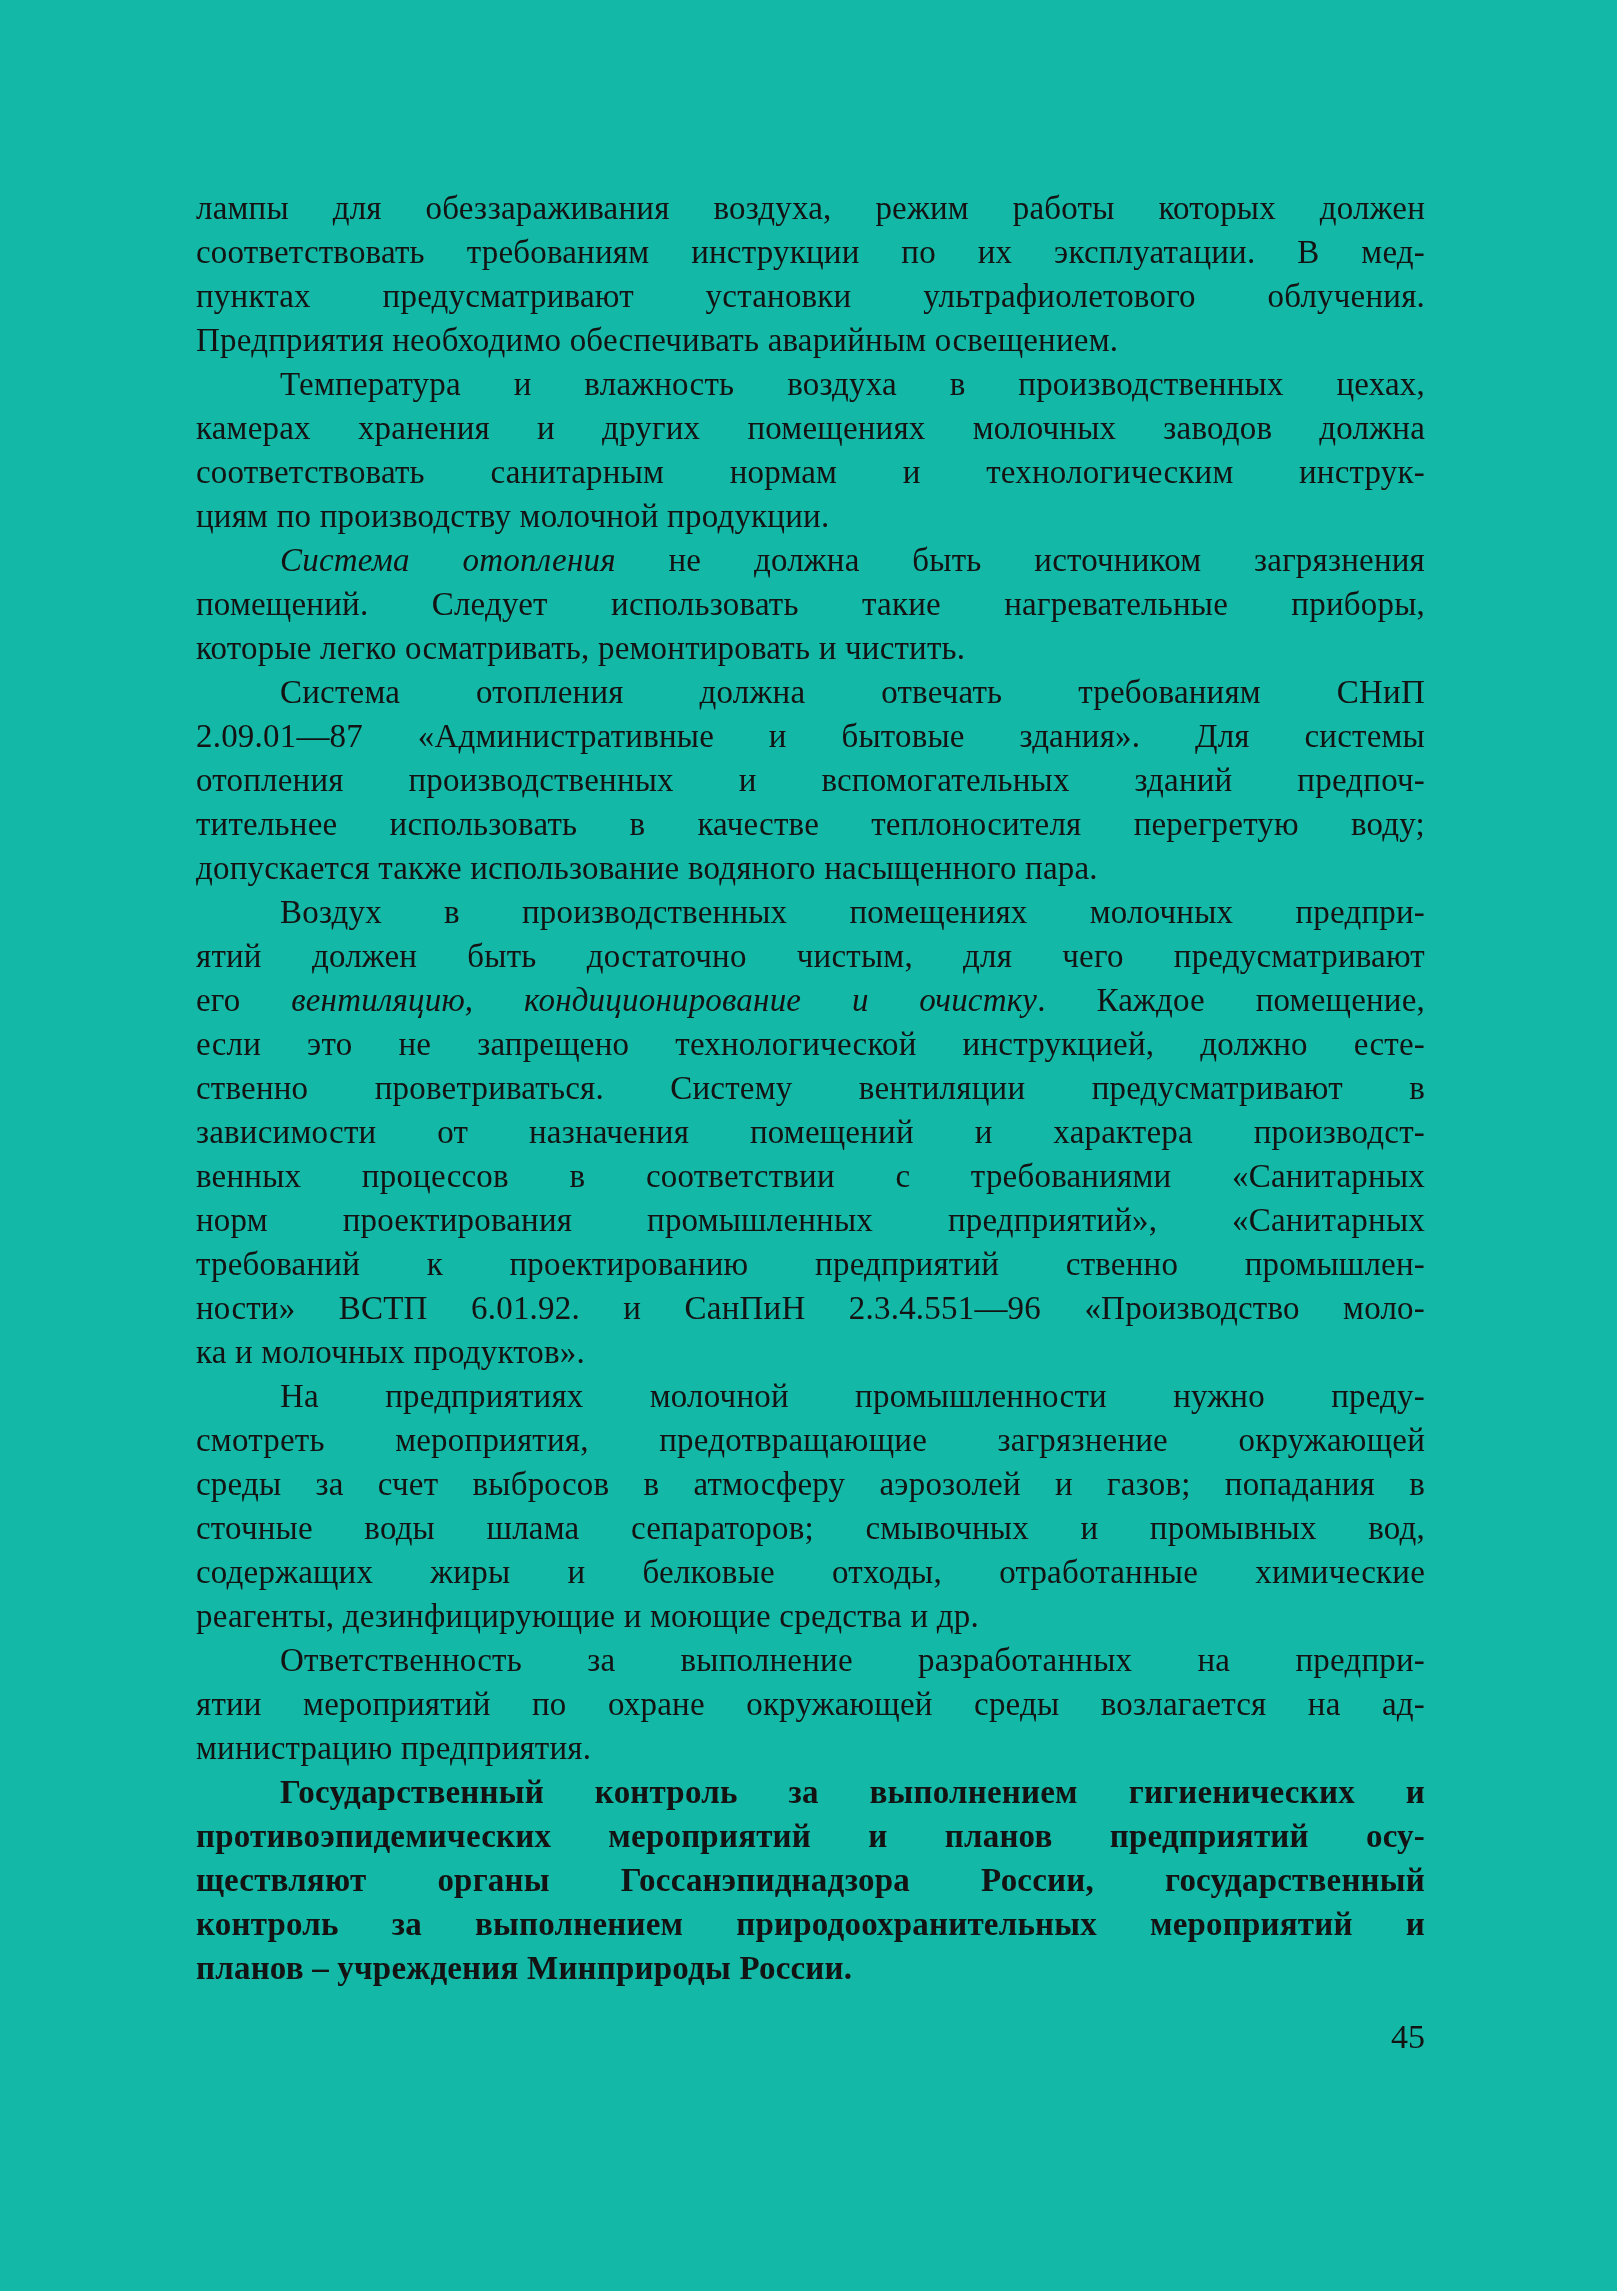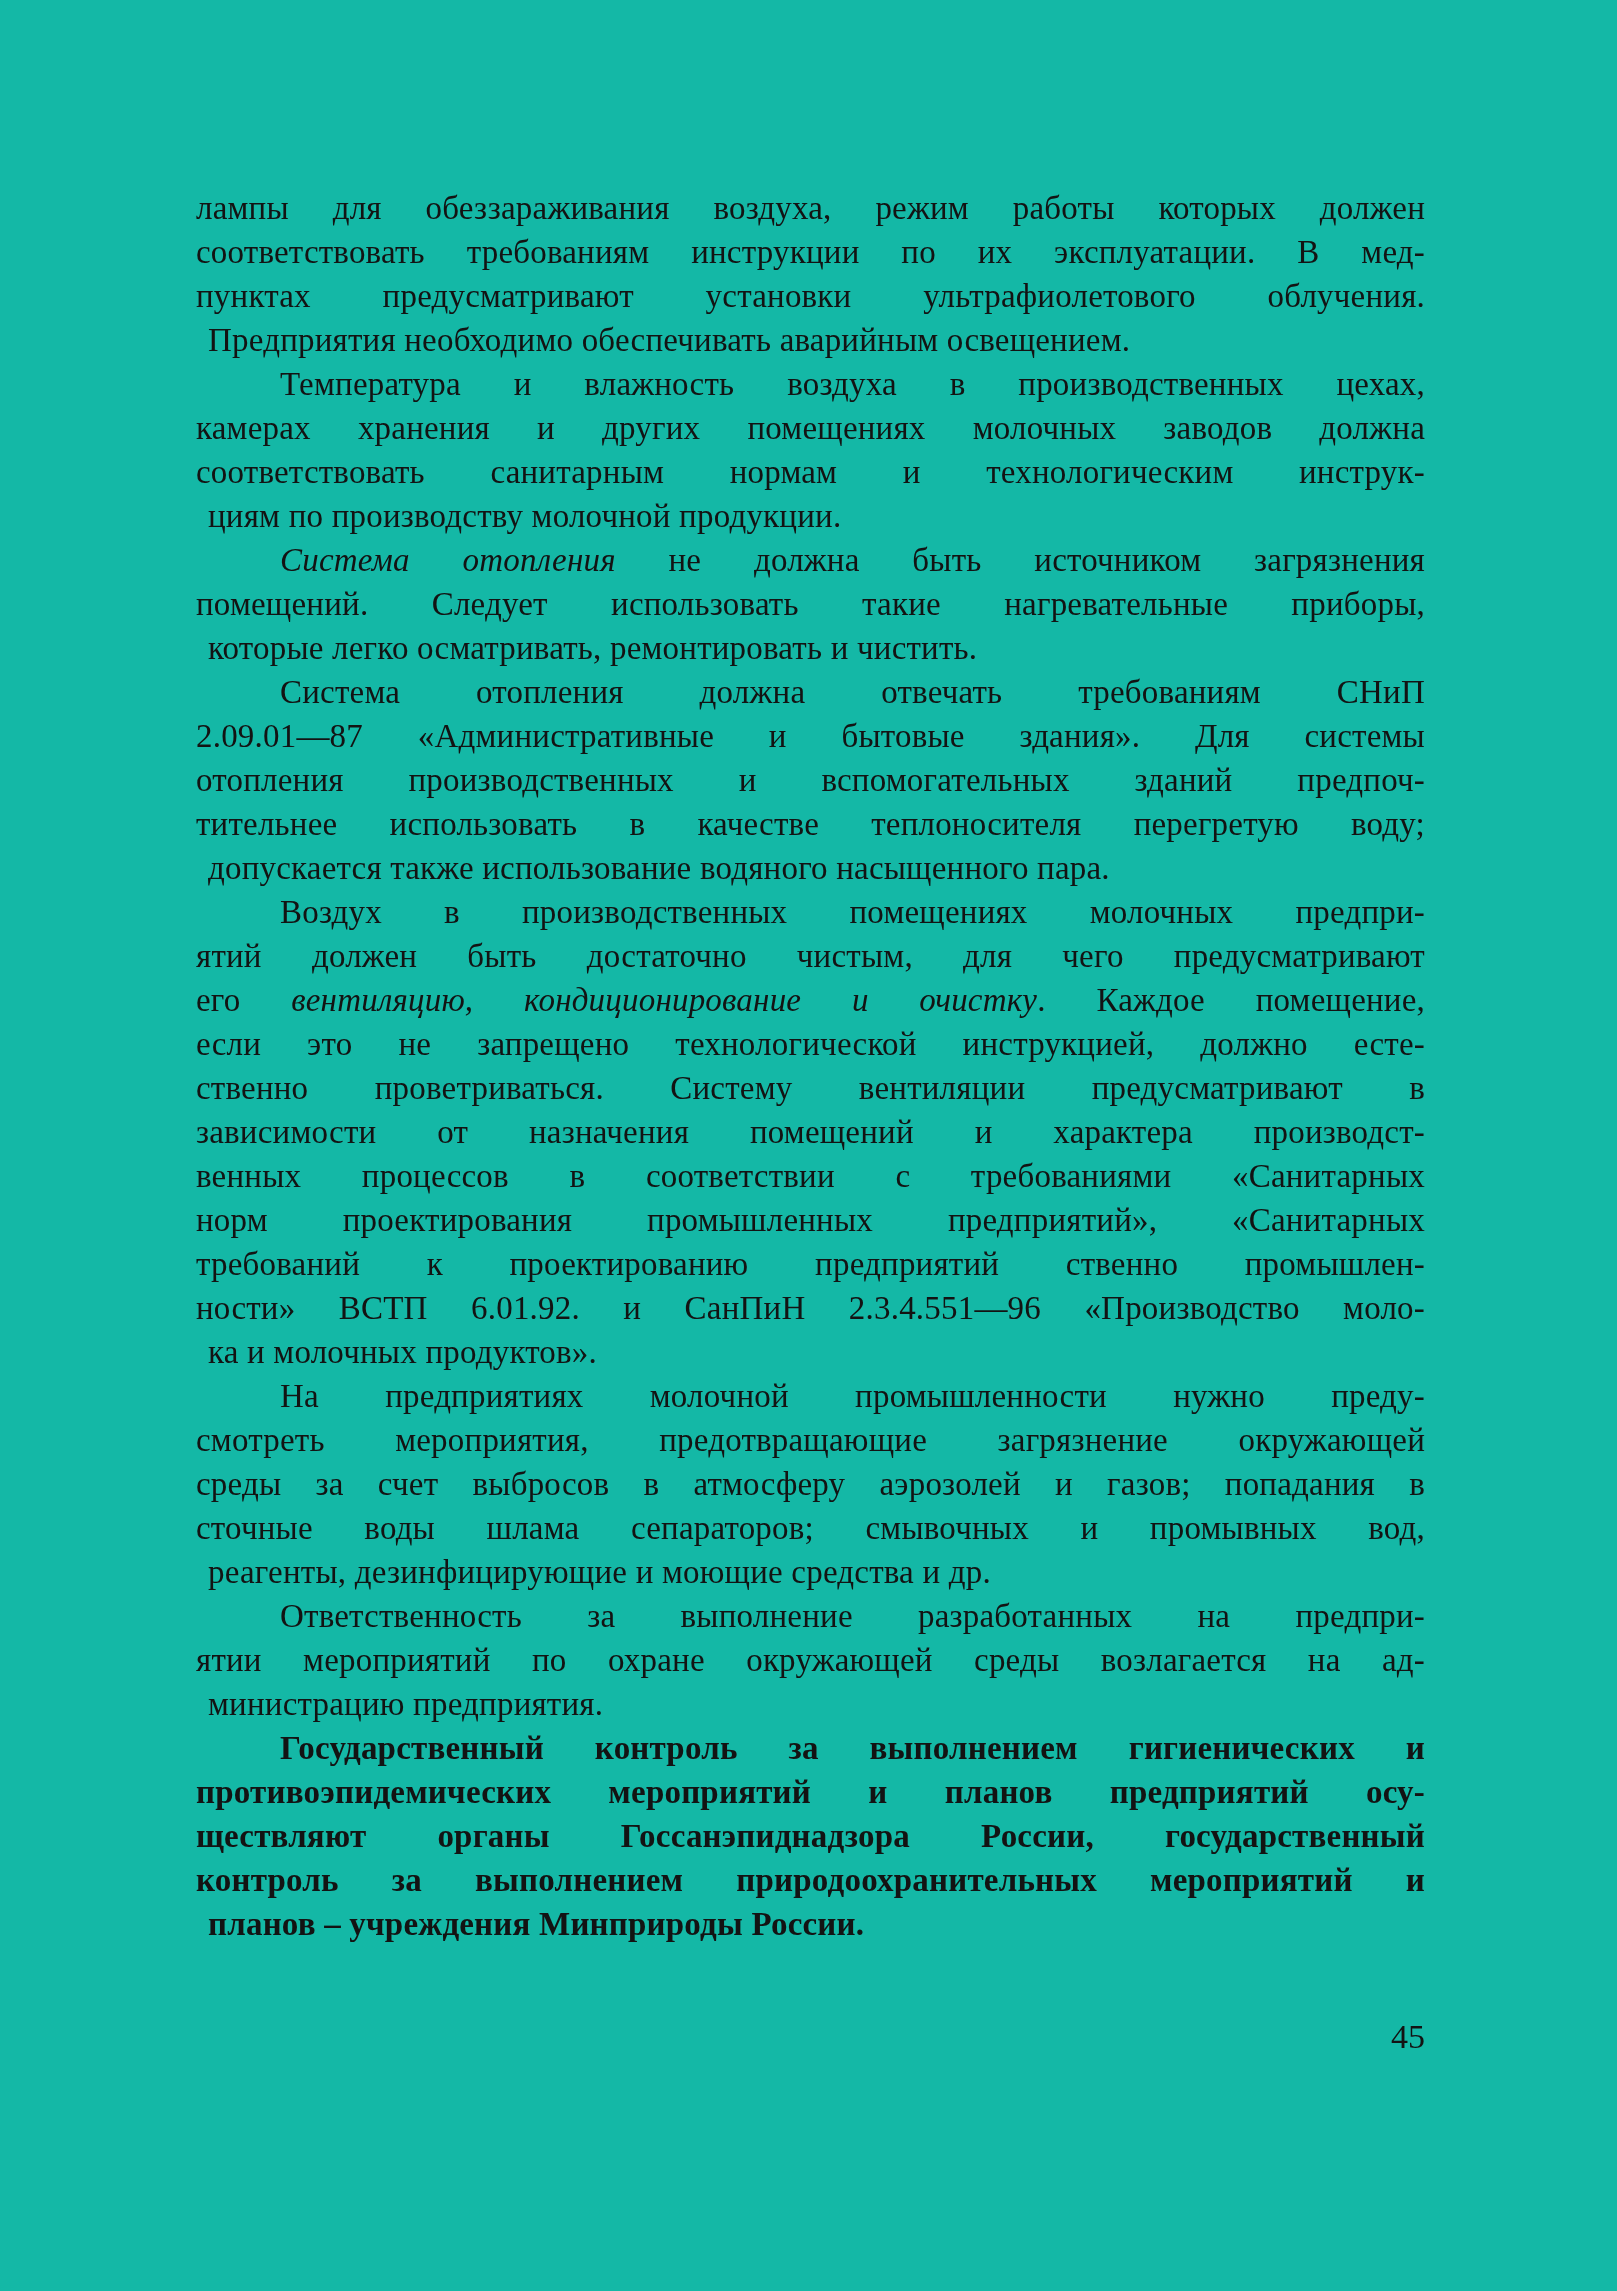--- a/index.html
+++ b/index.html
@@ -34,21 +34,20 @@
   }
   .paragraph.bold {
     font-weight: bold;
   }
   .line {
     text-align: justify;
     text-align-last: justify;
   }
   .line.last {
     text-align-last: left;
-    margin-left: 12px;
   }
   .line.indent {
     text-indent: 84px;
   }
   .italic {
     font-style: italic;
     margin-top: 39px;
   }
   .page-number {
     position: absolute;
@@ -100,20 +99,21 @@
         <div class="line">норм проектирования промышленных предприятий», «Санитарных</div>
         <div class="line">требований к проектированию предприятий ственно промышлен-</div>
         <div class="line">ности» ВСТП 6.01.92. и СанПиН 2.3.4.551—96 «Производство моло-</div>
         <div class="line last">ка и молочных продуктов».</div>
       </div>
       <div class="paragraph">
         <div class="line indent">На предприятиях молочной промышленности нужно преду-</div>
         <div class="line">смотреть мероприятия, предотвращающие загрязнение окружающей</div>
         <div class="line">среды за счет выбросов в атмосферу аэрозолей и газов; попадания в</div>
         <div class="line">сточные воды шлама сепараторов; смывочных и промывных вод,</div>
+        <div class="line">содержащих жиры и белковые отходы, отработанные химические</div>
         <div class="line last">реагенты, дезинфицирующие и моющие средства и др.</div>
       </div>
       <div class="paragraph">
         <div class="line indent">Ответственность за выполнение разработанных на предпри-</div>
         <div class="line">ятии мероприятий по охране окружающей среды возлагается на ад-</div>
         <div class="line last">министрацию предприятия.</div>
       </div>
       <div class="paragraph bold">
         <div class="line indent">Государственный контроль за выполнением гигиенических и</div>
         <div class="line">противоэпидемических мероприятий и планов предприятий осу-</div>

